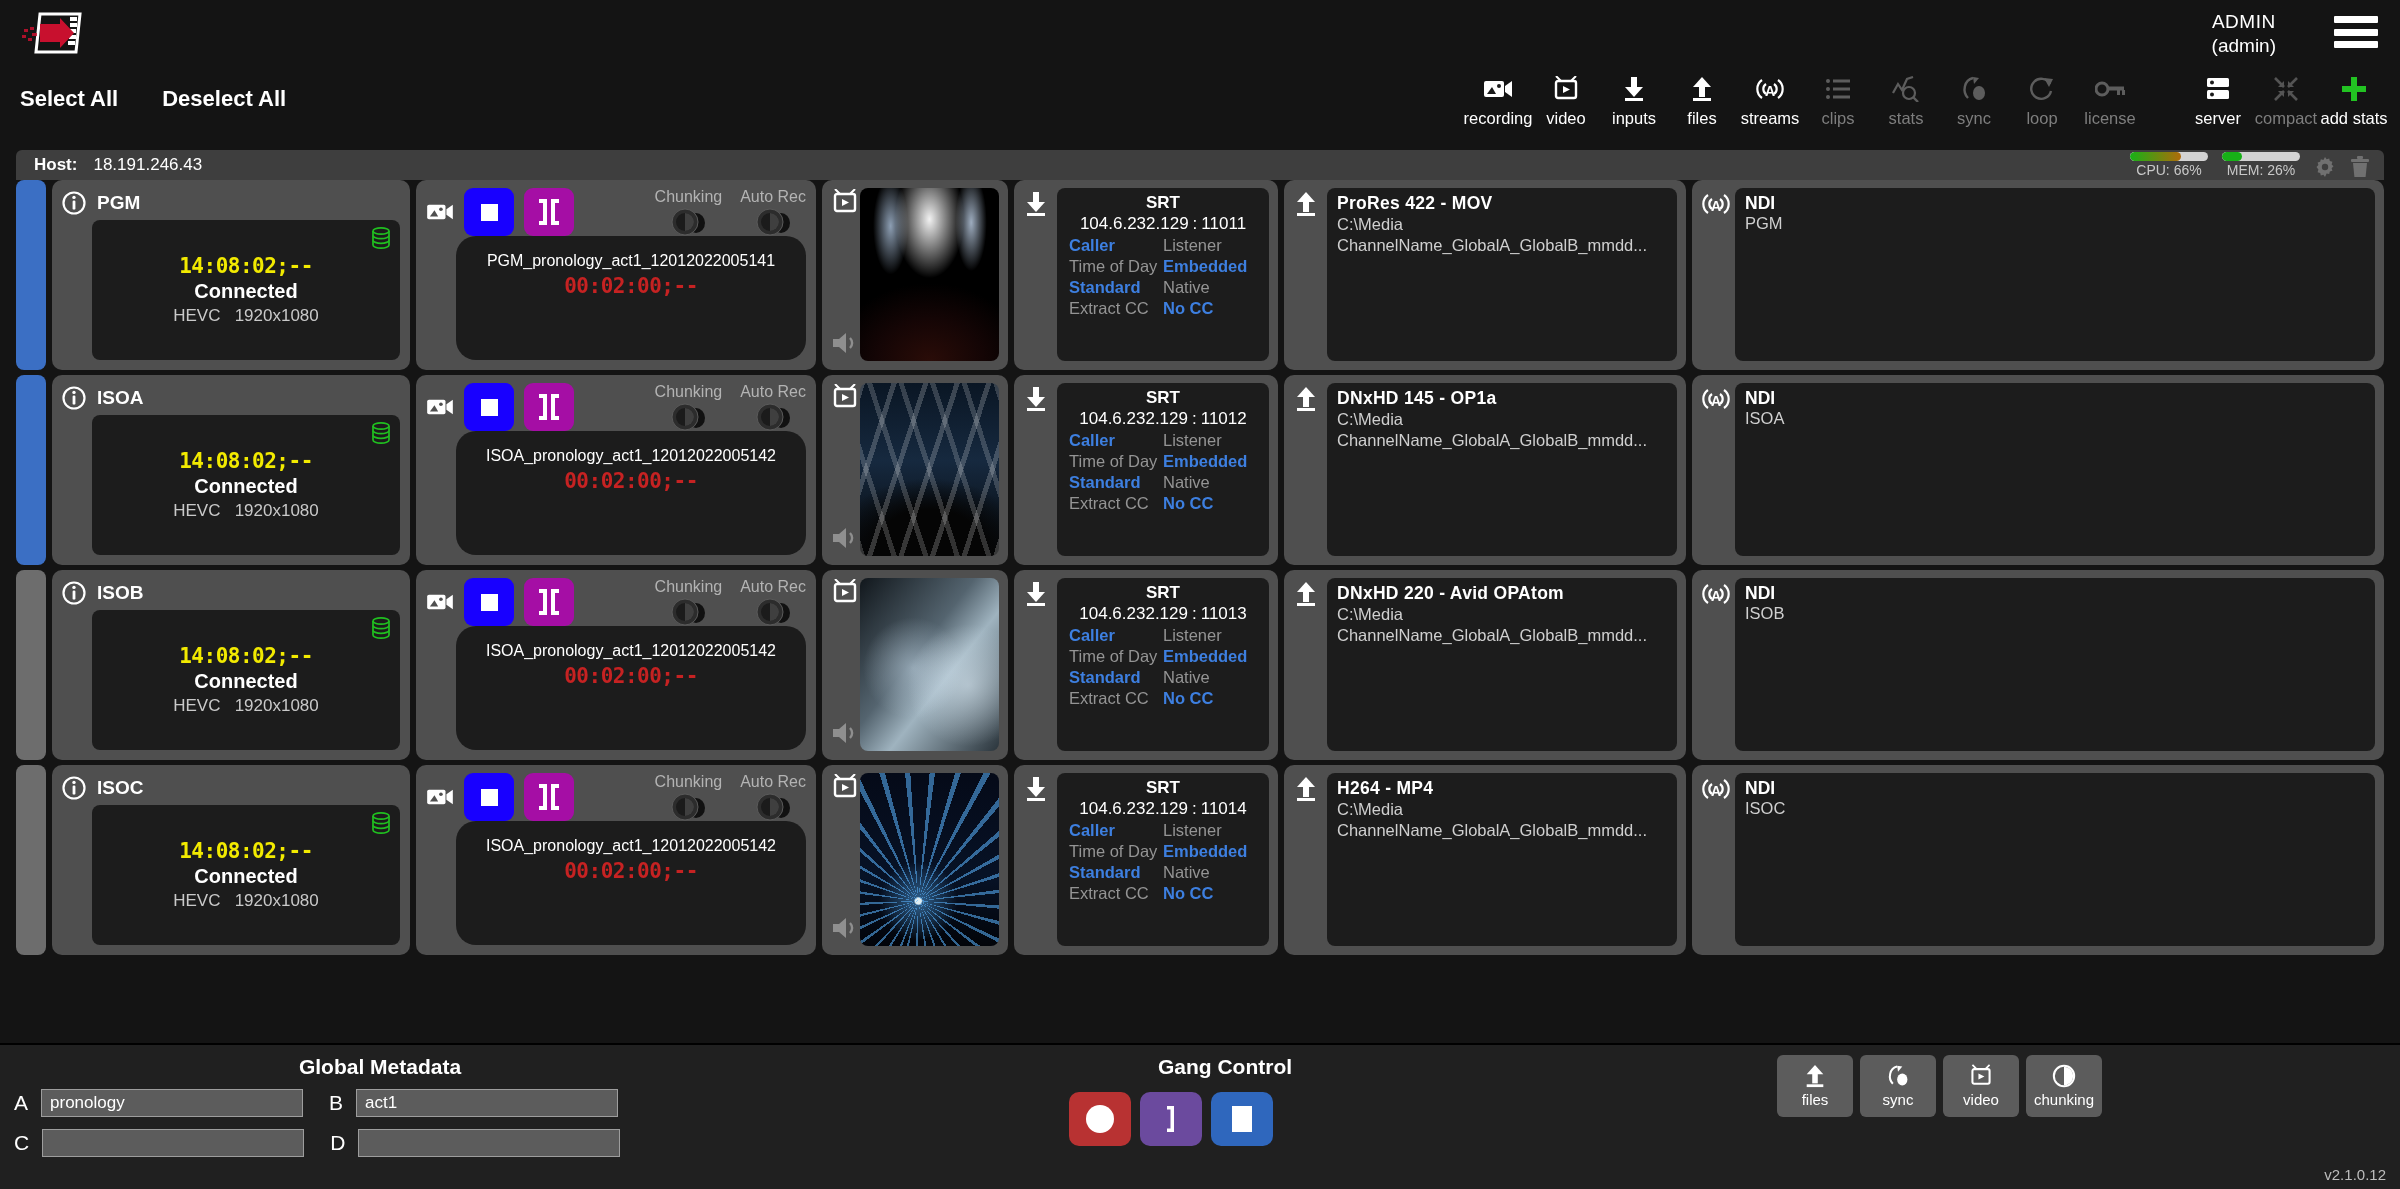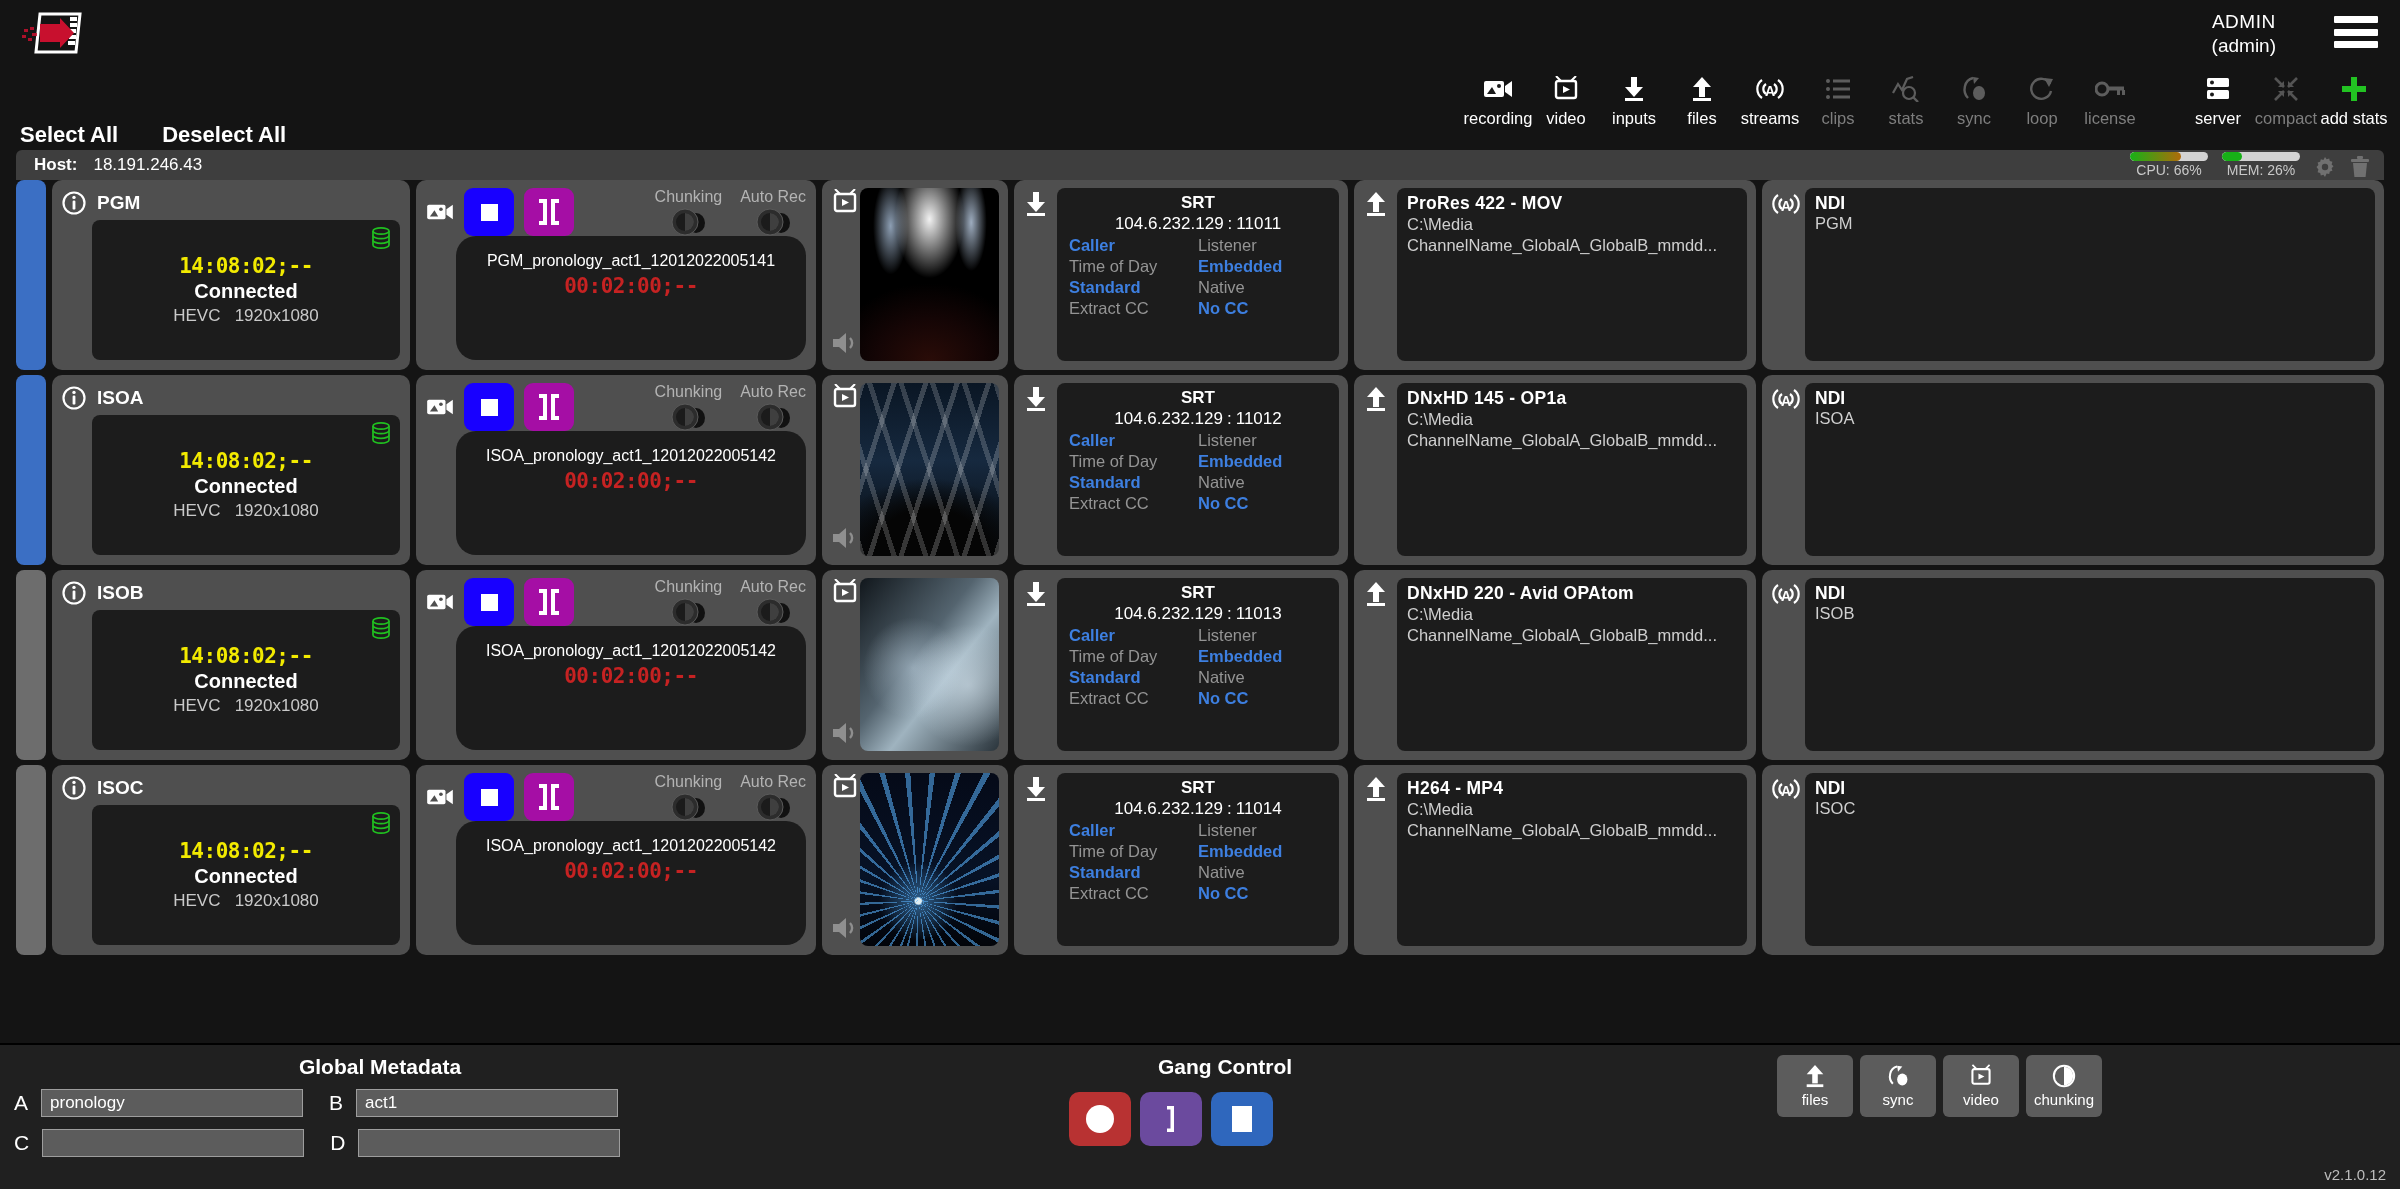--- a/index.html
+++ b/index.html
@@ -24,21 +24,21 @@
   .toolbar { position: relative; height: 72px; }
   .tools { position: absolute; right: 12px; top: 0; display: flex; align-items: flex-start; }
   .tool { width: 68px; display: flex; flex-direction: column; align-items: center; gap: 3px; cursor: pointer; }
   .tool .ic { height: 34px; display: flex; align-items: center; justify-content: center; }
   .tool .lbl { font-size: 16.5px; white-space: nowrap; }
   .tool.on .lbl { color: #ffffff; }
   .tool.off .lbl { color: #7e7e7e; }
   .tool.off .ic svg { opacity: .55; }
   .tool.accent .lbl { color: #ffffff; }
   .tool-gap { width: 40px; }
-  .selectors { position: absolute; left: 20px; top: 14px; display: flex; gap: 44px; margin-top: 36px; }
+  .selectors { position: absolute; left: 20px; top: 14px; display: flex; gap: 44px; }
   .selectors div { font-size: 22px; font-weight: bold; color: #fff; cursor: pointer; }
 
   
   .hostbar { margin: 6px 16px 0 16px; height: 30px; background: #3e3e3e;
              border-radius: 6px 6px 0 0; display: flex; align-items: center;
              position: relative; padding-left: 18px; }
   .hostbar .hl { font-size: 17px; font-weight: bold; color: #fff; }
   .hostbar .hv { font-size: 17px; color: #fff; margin-left: 16px; }
   .meters { position: absolute; right: 14px; top: 2px; display: flex; align-items: flex-start; gap: 14px; }
   .meter { text-align: center; }
@@ -88,21 +88,21 @@
   .rec-tc { font-size: 21px; font-weight: bold; color: #c62222;
             font-family: "DejaVu Sans Mono", monospace; letter-spacing: -.5px; margin-top: 4px; }
 
   
   .p-prev { width: 186px; padding: 8px 9px 9px 8px; }
   .prev-side { width: 30px; display: flex; flex-direction: column;
                justify-content: space-between; align-items: center; padding: 1px 0 6px 0; }
   .thumb { flex: 1; border-radius: 8px; overflow: hidden; position: relative; background: #000; }
 
   
-  .p-srt { width: 334px; padding: 8px 9px 9px 9px; }
+  .p-srt { width: 264px; padding: 8px 9px 9px 9px; }
   .srt-side { width: 34px; padding-top: 3px; }
   .srt-body { background: #1c1c1c; border-radius: 8px; flex: 1; padding: 5px 12px 0 12px; }
   .srt-title { text-align: center; font-size: 17px; font-weight: bold; color: #fff; margin-bottom: 1px; }
   .srt-addr { display: flex; justify-content: center; align-items: baseline; gap: 4px; font-size: 17px; color: #fff; }
   .srt-grid { margin-top: 1px; }
   .srt-r { display: flex; font-size: 16.5px; line-height: 1.28; }
   .srt-r span { flex: 1; }
   .on-b { color: #3d7fe0; font-weight: bold; }
   .off-g { color: #949494; }
 

